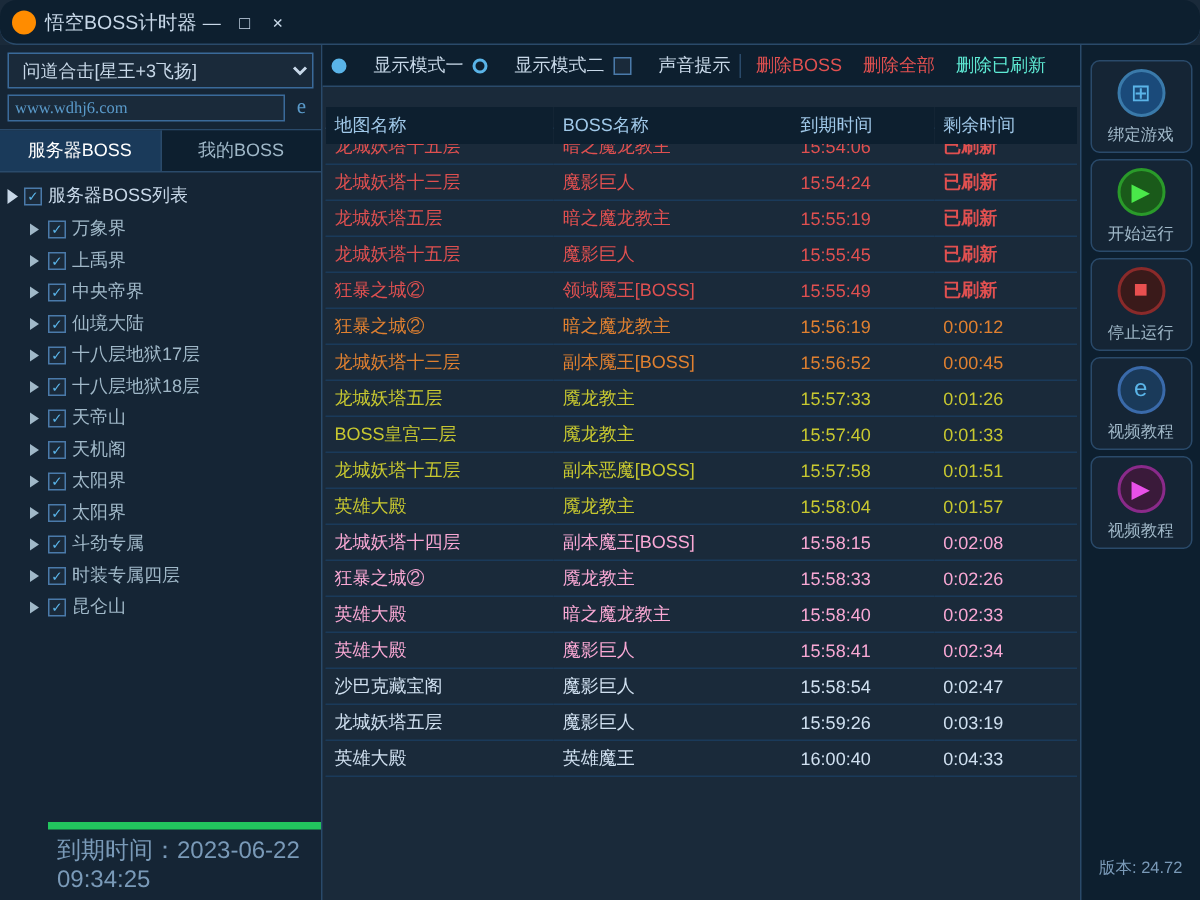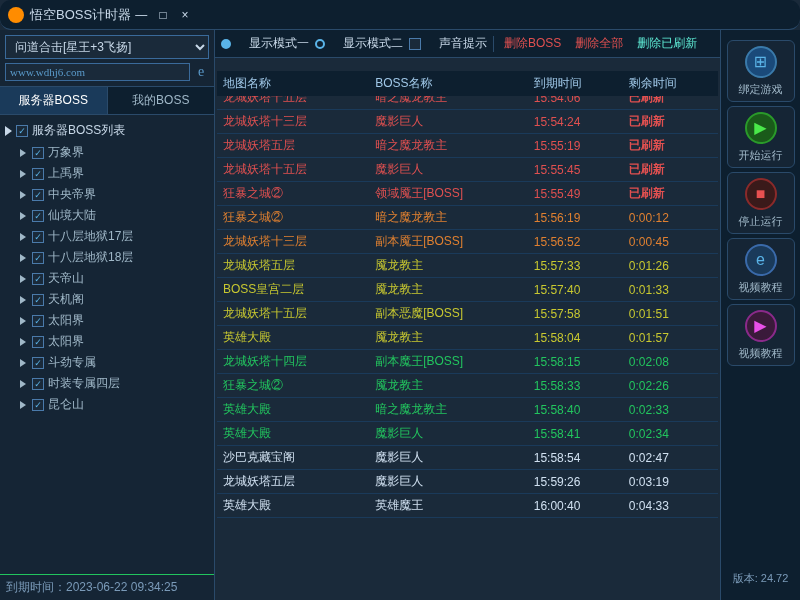--- a/index.html
+++ b/index.html
@@ -185,23 +185,24 @@
       width: 0; height: 0;
       border-top: 4px solid transparent;
       border-bottom: 4px solid transparent;
       border-left: 6px solid #a0b8c8;
       margin-right: 2px;
     }
 
     
     #left-footer {
       padding: 4px 6px;
-      border-top: 1px solid #22c55e;
-      font-size: 12px;
+      border-top: 5px solid #22c55e;
+      font-size: 16px;
       color: #7a9ab8;
+      margin-left: 32px;
     }
 
     
     #right-panel {
       flex: 1;
       display: flex;
       flex-direction: column;
     }
 
     
@@ -276,21 +277,21 @@
     tbody tr {
       border-bottom: 1px solid #1a3a5a;
     }
     tbody td {
       padding: 3px 6px;
       font-size: 12px;
     }
     .row-red td { color: #e05050; }
     .row-orange td { color: #e08030; }
     .row-yellow td { color: #c8c830; }
-    .row-cyan td { color: #22c55e; }
+    .row-cyan td { color: #f9a8d4; }
     .row-white td { color: #d0e0f0; }
     .col-time { color: inherit; }
     .refreshed { color: #e05050; font-weight: bold; }
 
     
     #far-right {
       width: 80px;
       background: #0d1f2f;
       border-left: 1px solid #2a4a6a;
       display: flex;

